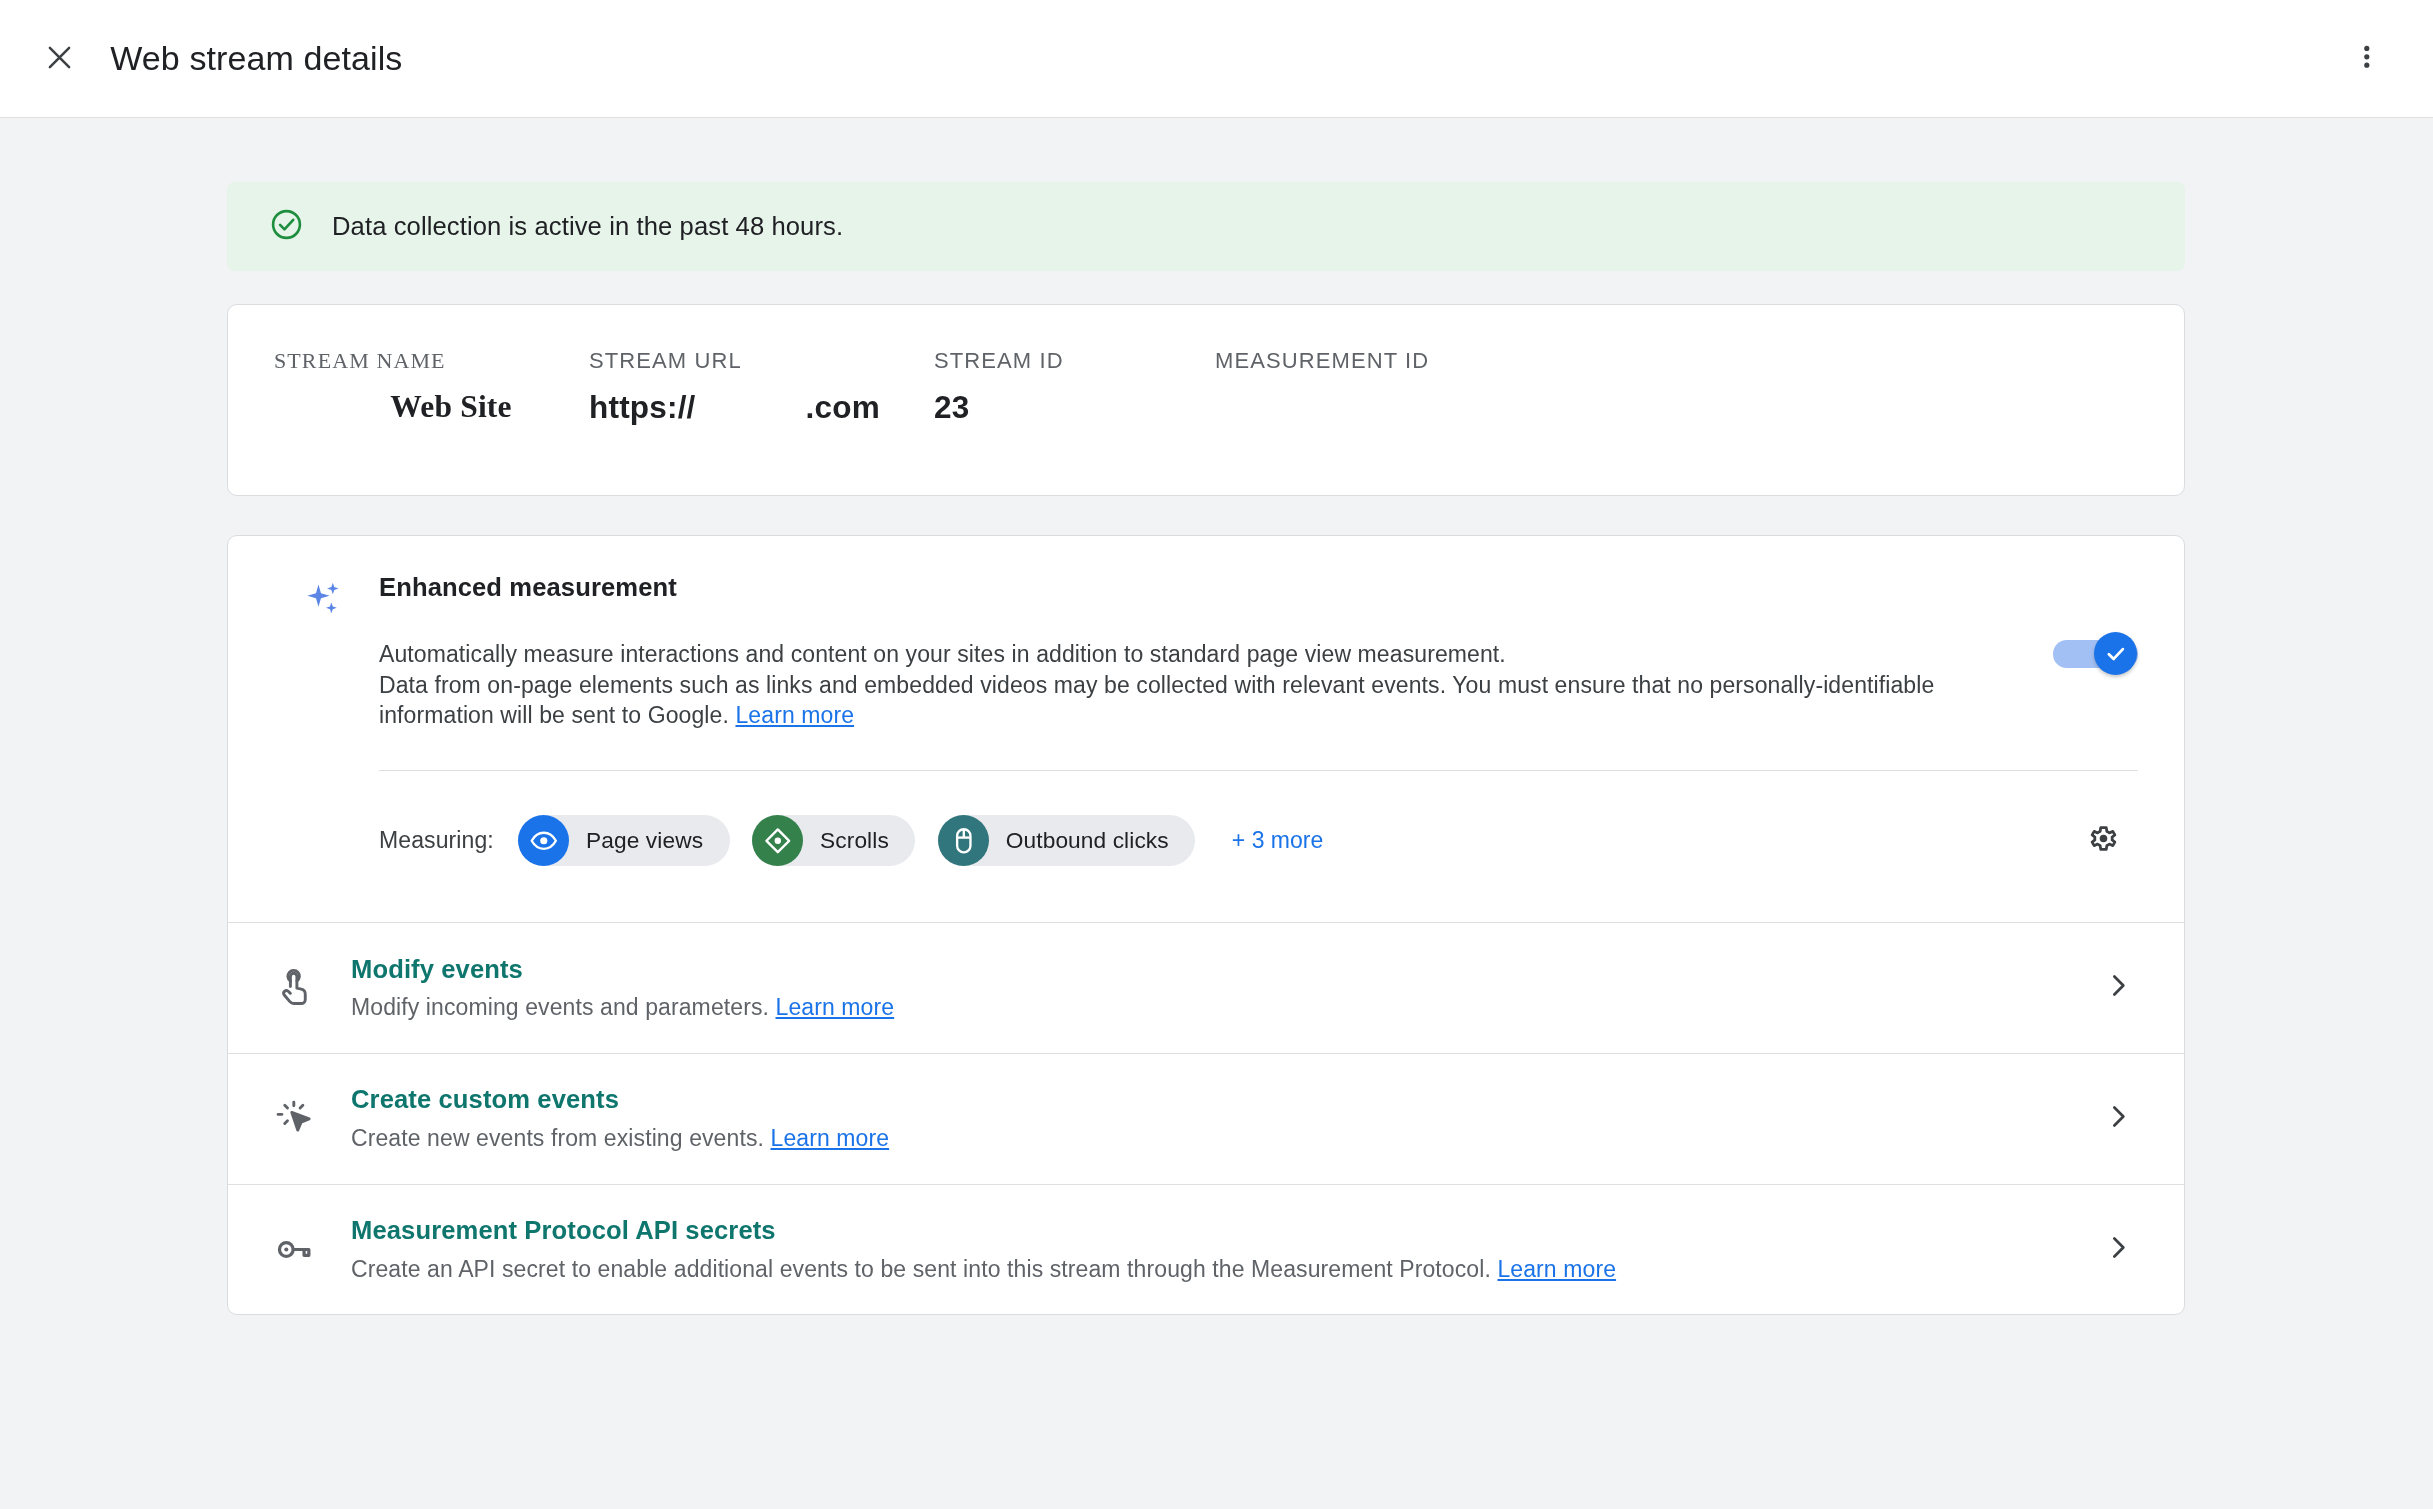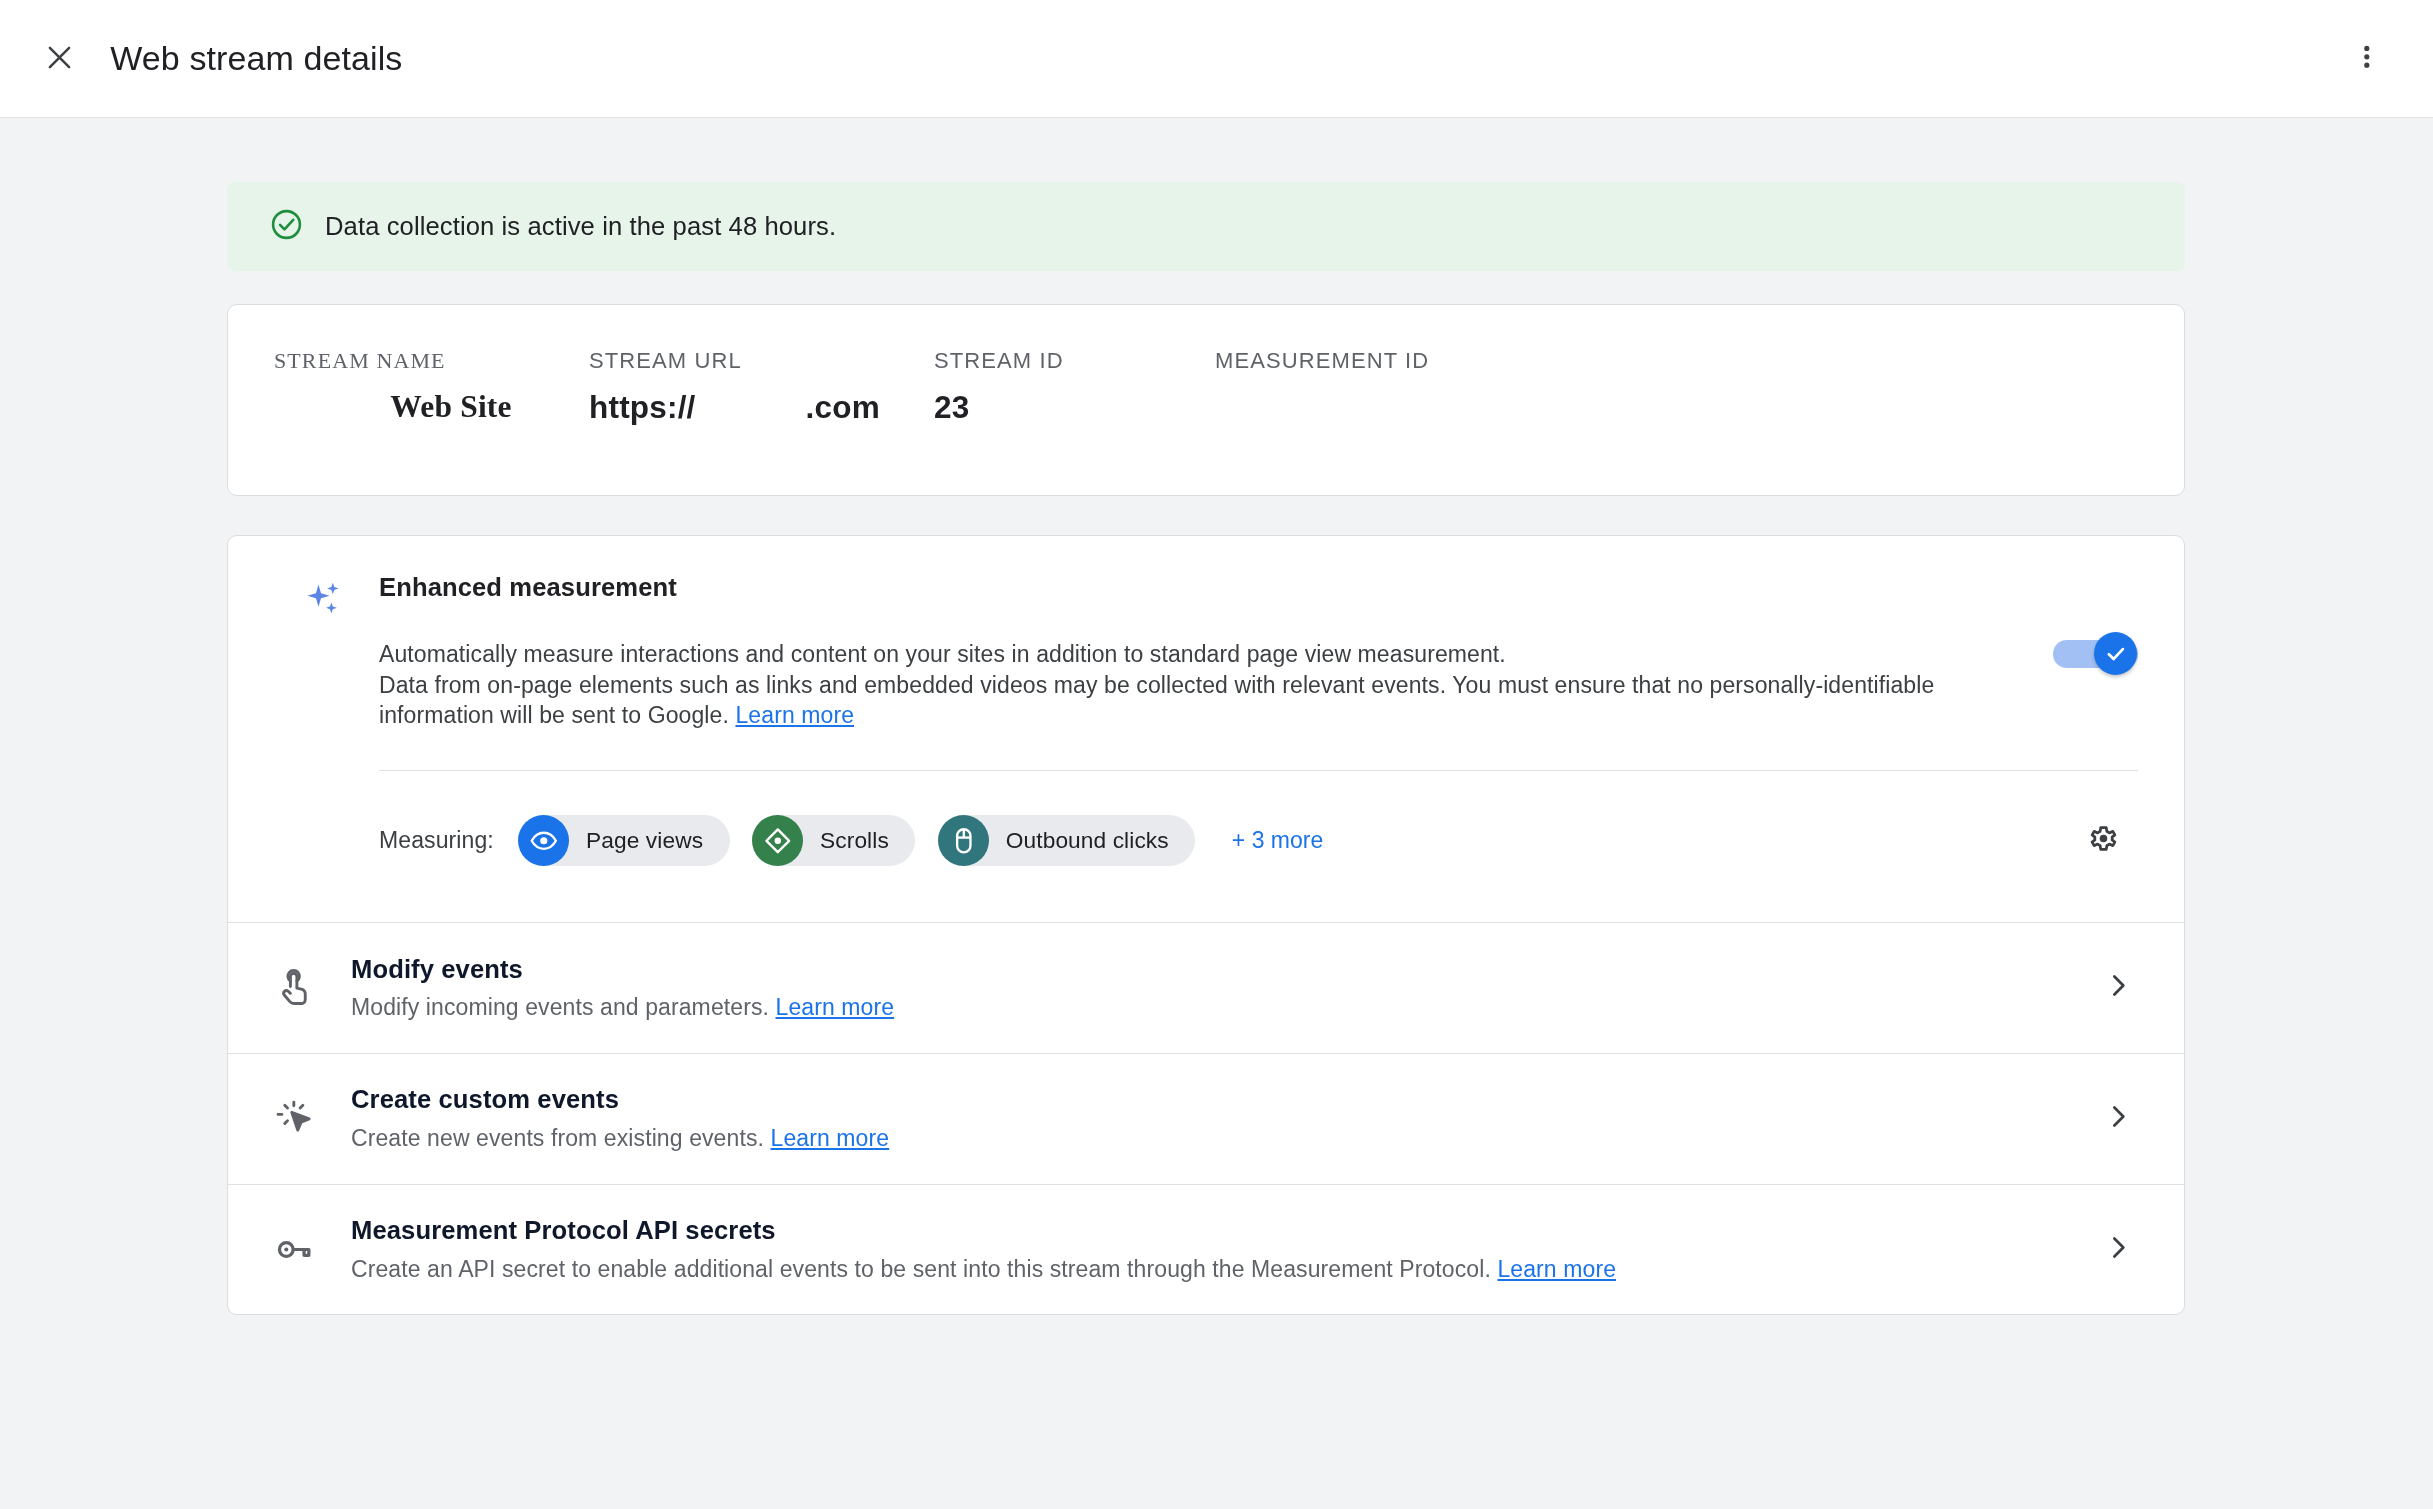--- a/index.html
+++ b/index.html
@@ -51,21 +51,21 @@
 
   
   .banner {
     margin-top: 64px;
     height: 89px;
     background: #e6f4ea;
     border-radius: 7.9px;
     display: flex;
     align-items: center;
     padding-left: 42px;
-    gap: 21px;
+    gap: 28px;
   }
   .banner-text {
     font-size: 25.6px;
     color: #202124;
     letter-spacing: 0.1px;
   }
 
   
   .card {
     background: #ffffff;
@@ -241,21 +241,21 @@
     align-items: center;
     border-top: 1px solid #e0e0e0;
     padding: 31.5px 31.5px 31.5px 46px;
     min-height: 110px;
     cursor: pointer;
   }
   .er-main { flex: 1; padding-right: 29.6px; }
   .er-title {
     font-size: 25.6px;
     font-weight: 700;
-    color: #0f172a;
+    color: #0f766e;
     letter-spacing: 0.1px;
     margin-bottom: 10.8px;
   }
   .er-desc {
     font-size: 23px;
     color: #5f6368;
     letter-spacing: 0.1px;
   }
   .er-chevron {
     flex: 0 0 69px;

